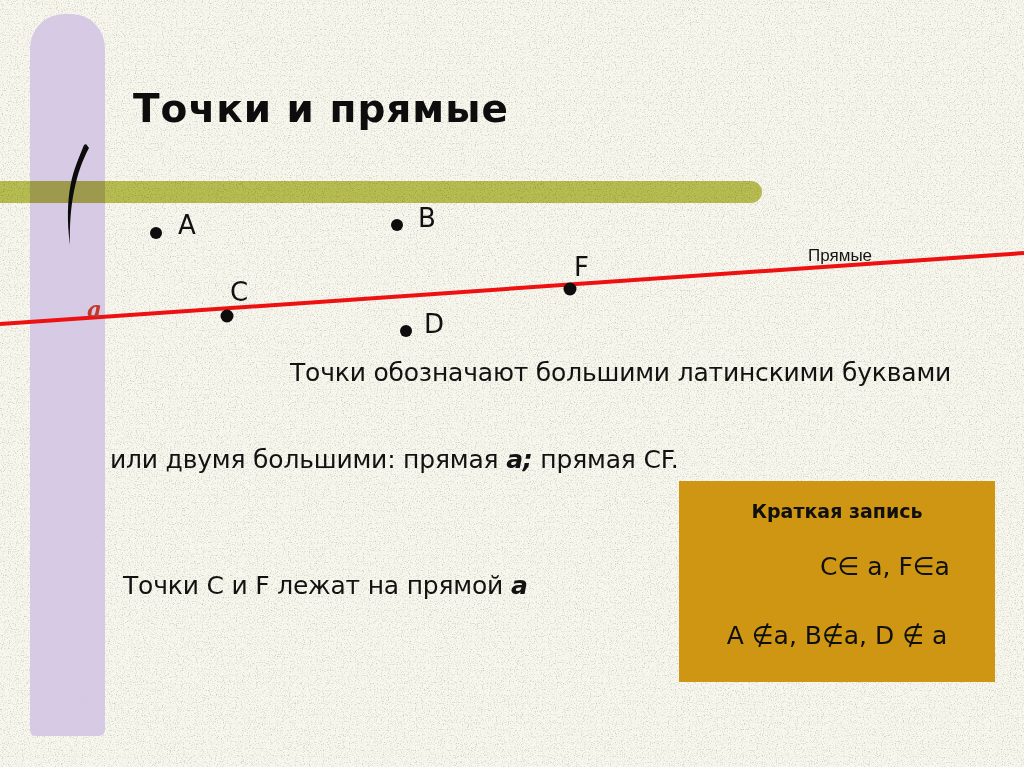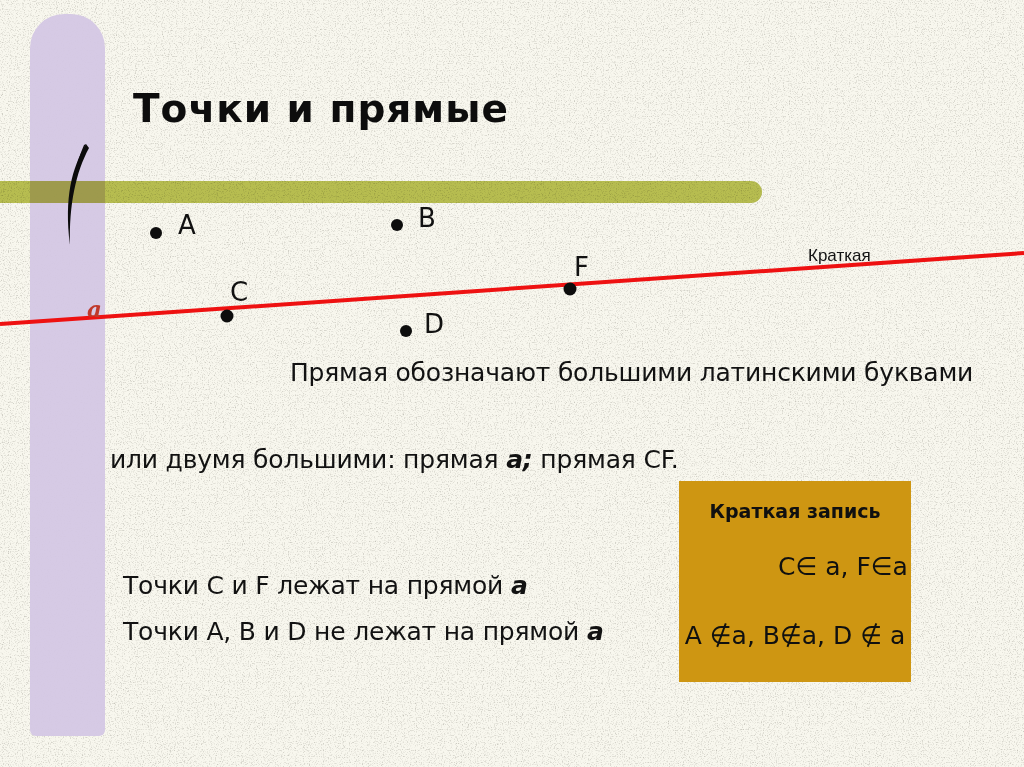--- a/index.html
+++ b/index.html
@@ -107,21 +107,21 @@
   .body-text .em {
     font-family: "DejaVu Sans", sans-serif;
     font-weight: bold;
     font-style: italic;
   }
   
   .note-card {
     position: absolute;
     left: 679px;
     top: 481px;
-    width: 232px;
+    width: 316px;
     height: 201px;
     background: #ce9612;
   }
   .note-title {
     position: absolute;
     top: 19px;
     left: 0;
     width: 100%;
     text-align: center;
     font-family: "DejaVu Sans", sans-serif;
@@ -181,36 +181,33 @@
     <circle cx="406" cy="331" r="6" fill="#0d0d0d"></circle>
     <circle cx="570" cy="289" r="6.5" fill="#0d0d0d"></circle>
   </svg>
 
   <div class="pt-label" style="left:178px; top:210px;">A</div>
   <div class="pt-label" style="left:418px; top:203px;">B</div>
   <div class="pt-label" style="left:230px; top:277px;">C</div>
   <div class="pt-label" style="left:424px; top:309px;">D</div>
   <div class="pt-label" style="left:574px; top:252px;">F</div>
 
-  <div class="line-caption" style="left:808px; top:246px;">Краткая</div>
+  <div class="line-caption" style="left:808px; top:246px;">Прямые</div>
   <div class="line-name" style="left:87px; top:295px;">a</div>
 
-  <div class="body-text" style="left:290px; top:358px;">Прямая обозначают большими латинскими буквами</div>
+  <div class="body-text" style="left:290px; top:358px;">Точки обозначают большими латинскими буквами</div>
 
   <div class="body-text" style="left:110px; top:445px;">
     <span>или двумя большими:  прямая </span><span class="em">a;</span><span>   прямая CF.</span>
   </div>
 
   <div class="body-text" style="left:123px; top:543px;margin-top:28px;">
     <span>Точки C и F лежат на прямой  </span><span class="em">a</span>
   </div>
 
-  <div class="body-text" style="left:123px; top:617px;">
-    <span>Точки A, B и D не лежат на прямой  </span><span class="em">a</span>
-  </div>
 
   <div class="note-card">
     <div class="note-title">Краткая запись</div>
     <div class="note-row r1">C∈ a, F∈a</div>
     <div class="note-row r2">A ∉a, B∉a, D ∉ a</div>
   </div>
 
 </div>
 
 </body></html>

